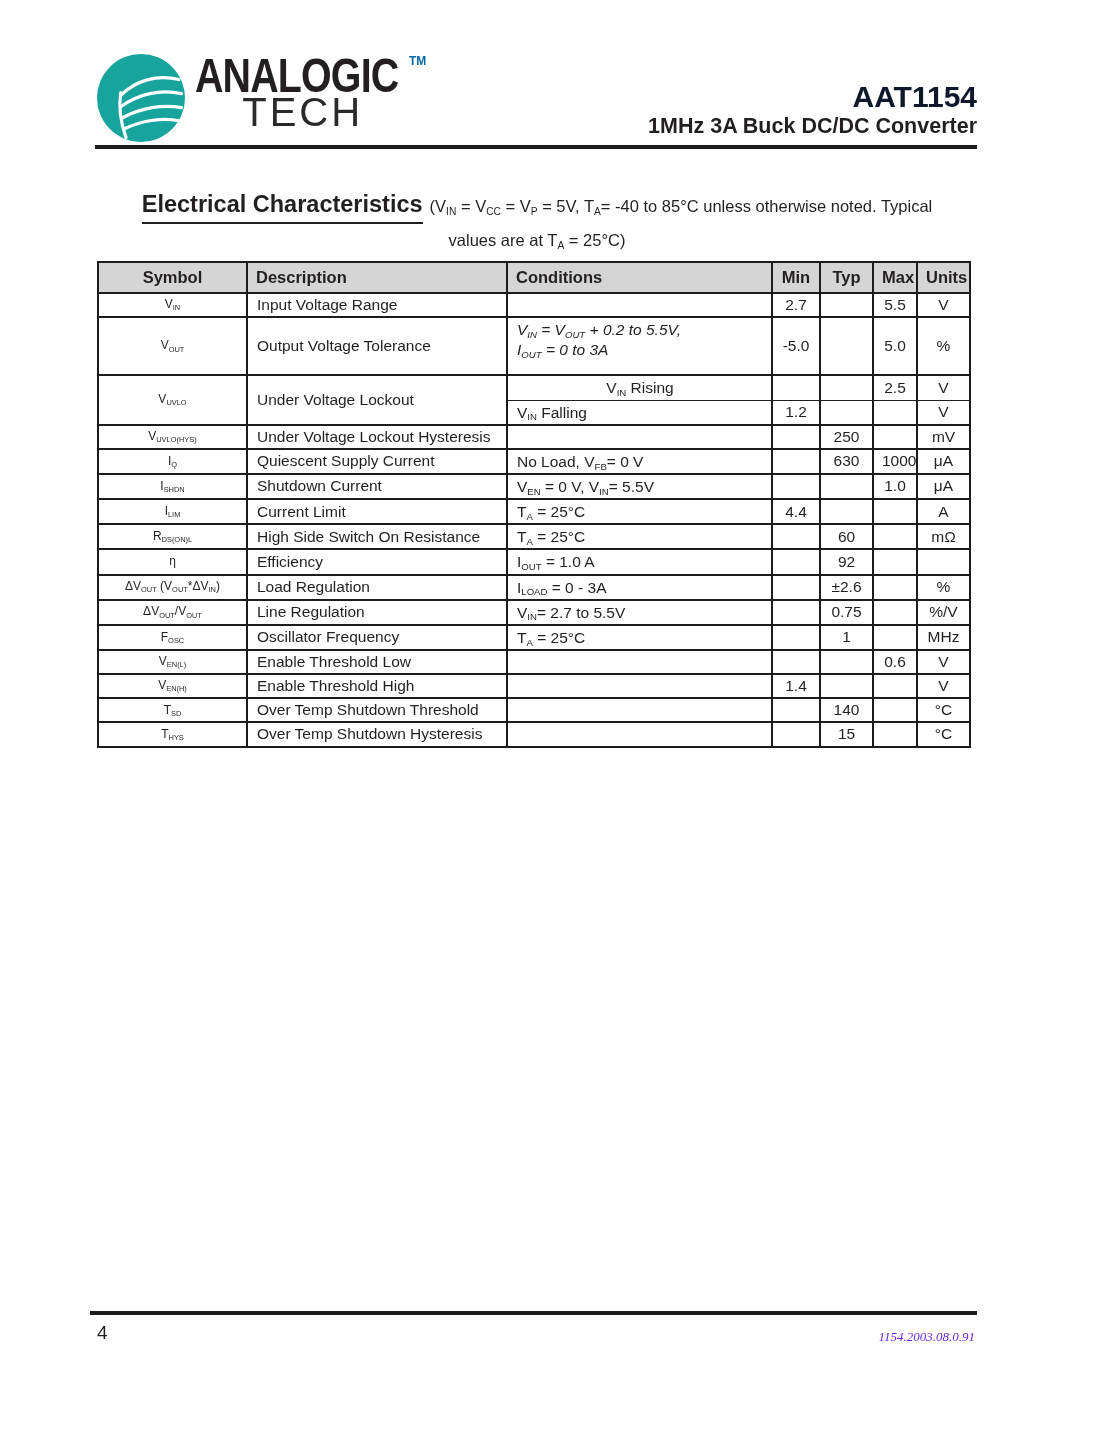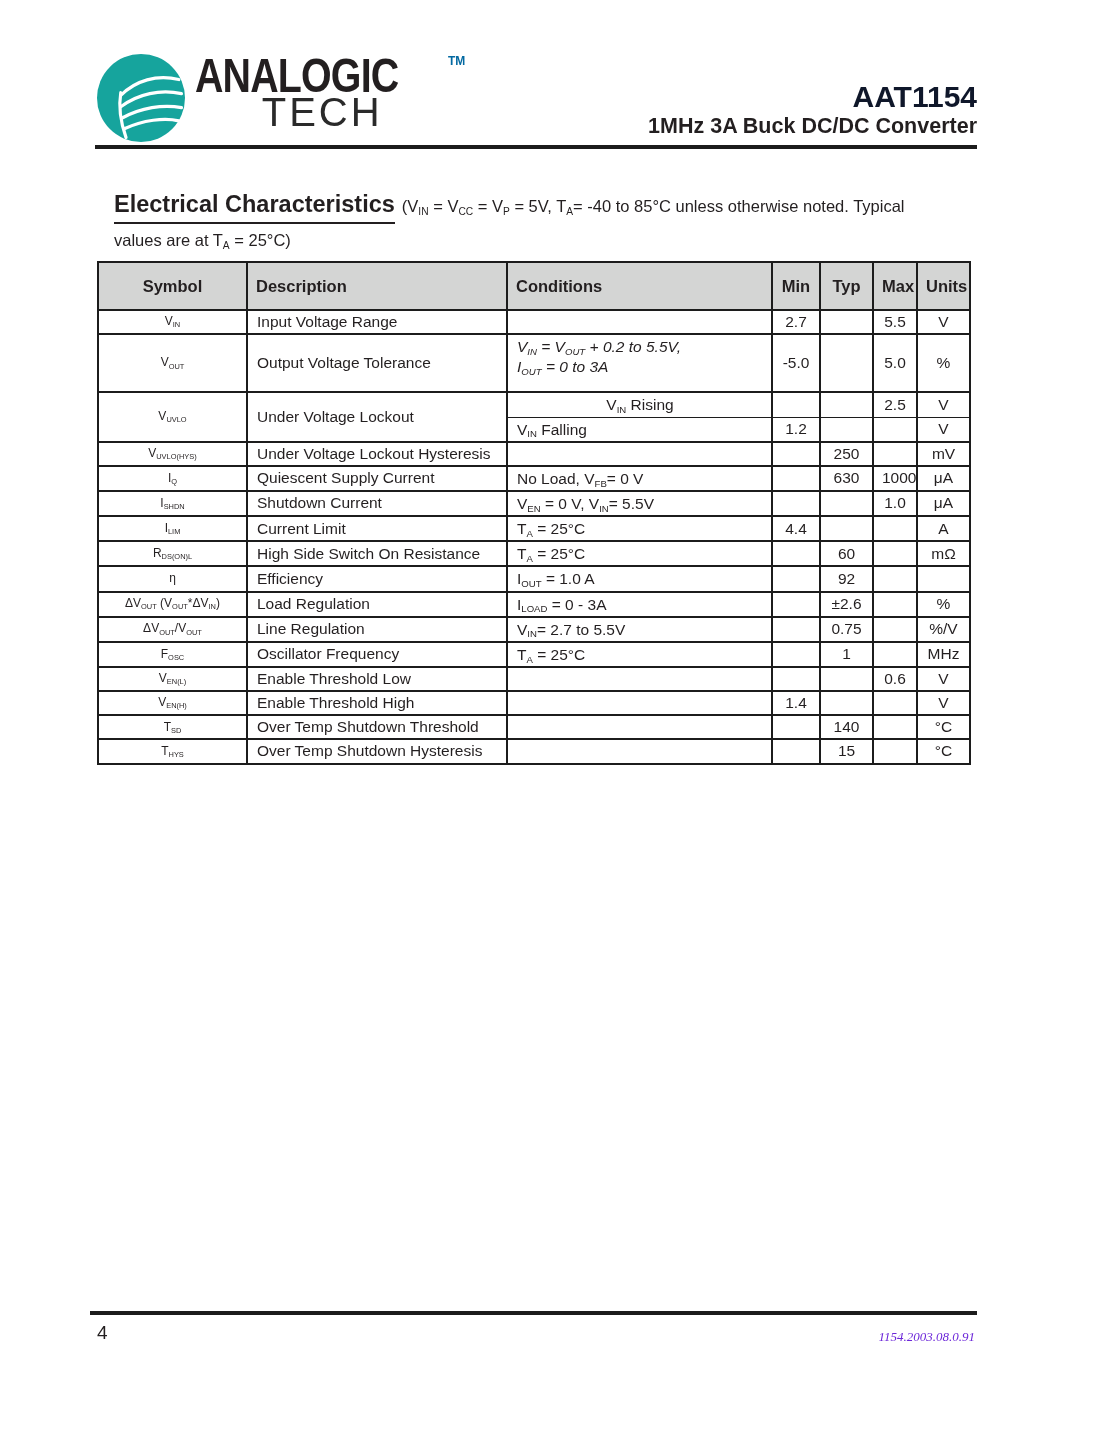--- a/index.html
+++ b/index.html
@@ -13,55 +13,55 @@
   }
 
   
   .hdr {
     position: absolute; top: 54px; left: 97px; right: 128px;
     display: flex; align-items: flex-start;
   }
   .logo-wrap { display: flex; align-items: flex-start; }
   .logo-mark { width: 88px; height: 88px; margin-right: 10px; }
   .logo-text { display: flex; flex-direction: column; }
-  .brand-top { display: flex; align-items: flex-start; gap: 39px; }
+  .brand-top { display: flex; align-items: flex-start; }
   .brand-name {
     font-size: 48px; font-weight: bold; letter-spacing: -1px;
     transform: scaleX(0.82); transform-origin: left top;
     line-height: 0.92; color: #231f20; white-space: nowrap;
   }
   .brand-tm { font-size: 12px; font-weight: bold; color: #0369a1; margin-left: -34px; margin-top: 0px; }
   .brand-tech {
     font-size: 40px; font-weight: normal; letter-spacing: 3px;
     color: #2a2a2a; text-align: center; line-height: 1.0;
     padding-right: 16px; margin-top: -6px;
   }
   .hdr-right { margin-left: auto; text-align: right; align-self: flex-end; padding-bottom: 2px; }
   .part-number { font-size: 30px; font-weight: bold; color: #0f172a; line-height: 1.1; }
   .part-title  { font-size: 21.5px; font-weight: bold; color: #231f20; line-height: 1.25; }
 
   .hdr-rule { position: absolute; top: 145px; left: 95px; right: 128px; height: 4px; background: #1c1c1c; }
 
   
-  .ec-section { position: absolute; top: 191px; left: 114px; right: 128px; }
+  .ec-section { position: absolute; top: 191px; left: 97px; right: 128px; text-align: center; }
   .ec-heading {
     font-size: 23.5px; font-weight: bold; color: #231f20;
     border-bottom: 2.5px solid #231f20; padding-bottom: 4px;
     display: inline-block; margin-right: 7px;
   }
   .ec-cond { font-size: 16.5px; color: #231f20; }
   .ec-line2 { font-size: 16.5px; color: #231f20; margin-top: 7px; }
 
   
   .ec-table-wrap { position: absolute; top: 261px; left: 97px; }
   table { border-collapse: collapse; table-layout: fixed; width: 872px; }
   th, td { border: 2px solid #1c1c1c; color: #231f20; vertical-align: middle; }
   thead th {
     background: #d4d5d4; font-size: 16.5px; font-weight: bold;
-    height: 48px; padding: 2px 8px;
+    height: 31px; padding: 2px 8px;
   }
   th.c-sym, th.c-num { text-align: center; }
   th.c-desc, th.c-cond { text-align: left; }
   tbody td { font-size: 15.5px; height: 24px; padding: 1px 8px; line-height: 1.3; }
   td.c-sym  { text-align: center; font-size: 12px; white-space: nowrap; }
   td.c-desc { text-align: left; padding-left: 9px; }
   td.c-cond { text-align: left; padding-left: 9px; white-space: pre-line; vertical-align: top; padding-top: 2px; }
   td.c-num, td.c-unit { text-align: center; }
   td.thin-b { border-bottom-width: 1px; text-align: center; }
   td.thin-t { border-top-width: 1px; }

